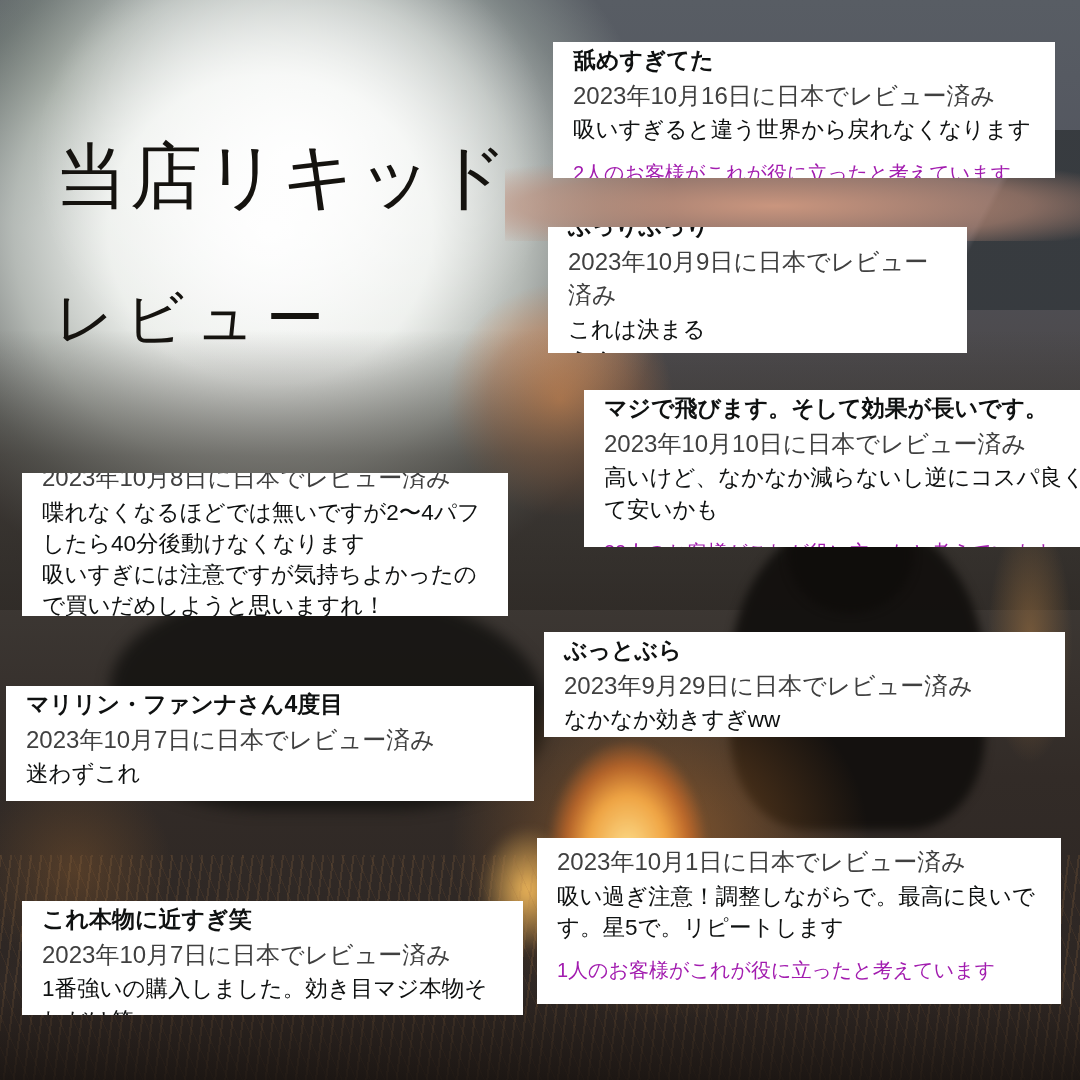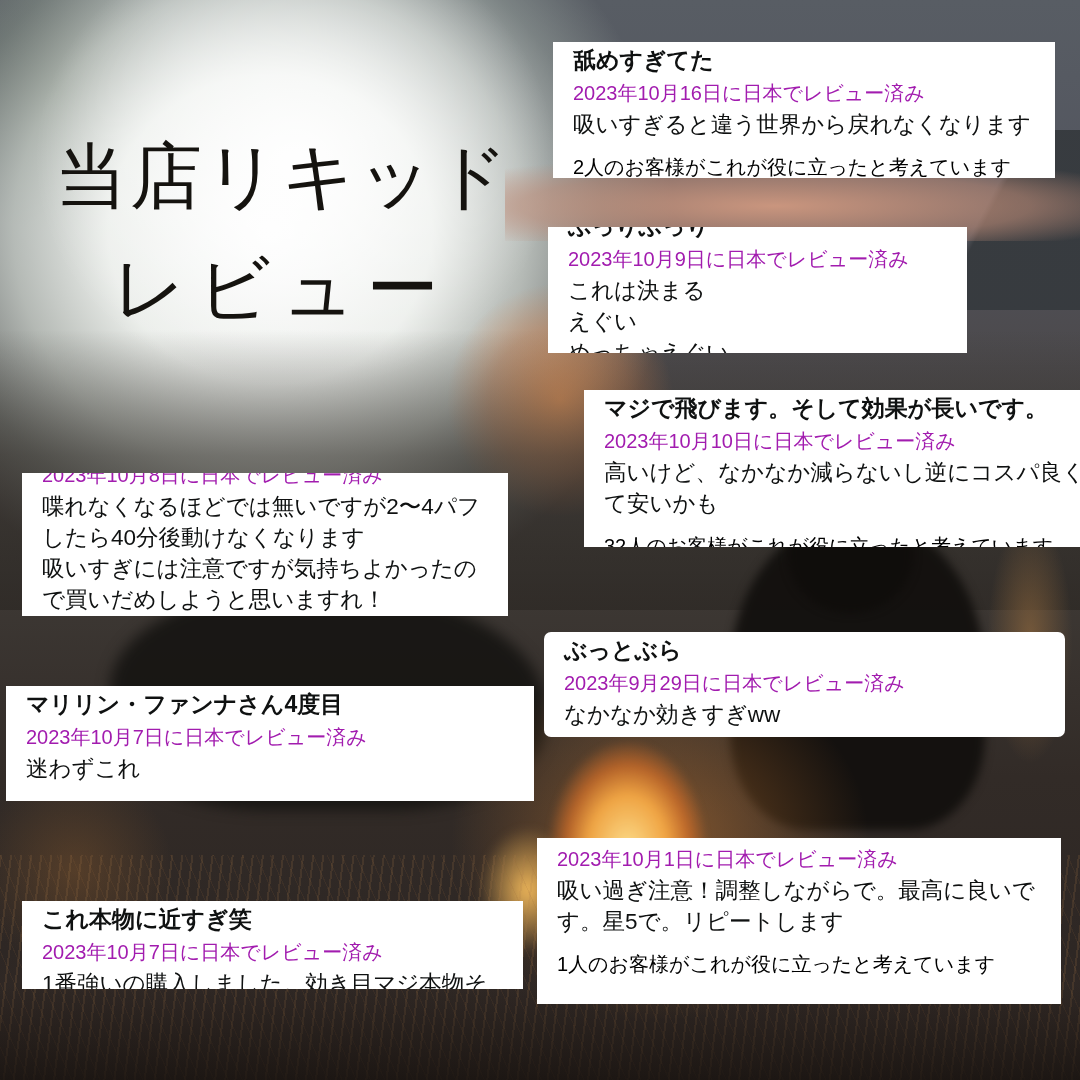--- a/index.html
+++ b/index.html
@@ -28,42 +28,42 @@
   .grass-texture{left:0;top:855px;width:1080px;height:225px;background:repeating-linear-gradient(97deg,rgba(174,124,72,.17) 0 2px,rgba(0,0,0,0) 2px 10px),repeating-linear-gradient(66deg,rgba(150,100,55,.12) 0 1px,rgba(0,0,0,0) 1px 13px);}
   .bottom-vignette{left:0;bottom:0;width:1080px;height:95px;background:linear-gradient(0deg,rgba(22,17,14,.78),rgba(22,17,14,0));}
 
   
   .main-title{
     position:absolute;left:55px;top:146px;width:452px;
     font-family:Liberation Mono, monospace;
     color:#15130f;line-height:1;
   }
   .title-line1{font-size:72px;letter-spacing:3px;white-space:nowrap;}
-  .title-line2{font-size:72px;letter-spacing:11px;margin-top:40px;text-align:center;}
+  .title-line2{font-size:58px;letter-spacing:11px;margin-top:76px;text-align:left;}
 
   
   .review-card{
     position:absolute;background:#fff;overflow:hidden;
     padding:4px 20px 10px 20px;box-sizing:border-box;color:#0f1111;
   }
   .r-title{font-size:23px;font-weight:700;line-height:1.3;}
-  .r-date{font-size:20px;color:#a21caf;line-height:1.4;margin-top:3px;}
+  .r-date{font-size:24px;color:#404040;line-height:1.4;margin-top:3px;}
   .r-body{font-size:22.5px;line-height:1.38;margin-top:2px;white-space:pre-line;}
-  .r-helpful{font-size:20px;color:#000000;line-height:1.3;margin-top:14px;}
+  .r-helpful{font-size:20px;color:#a21caf;line-height:1.3;margin-top:14px;}
   .clip-title{margin-top:-15px;}
   .clip-date{margin-top:-12px;}
 
   .c1{left:553px;top:42px;width:502px;height:136px;}
   .c2{left:548px;top:227px;width:419px;height:126px;padding-top:0;}
   .c3{left:538px;top:390px;width:523px;height:157px;margin-left:46px;}
   .c4{left:22px;top:473px;width:486px;height:143px;padding-top:0;}
   .c5{left:6px;top:686px;width:528px;height:115px;}
-  .c6{left:544px;top:632px;width:521px;height:105px;border-radius:7px;}
+  .c6{left:544px;top:632px;width:521px;height:105px;}
   .c7{left:537px;top:838px;width:524px;height:166px;}
-  .c8{left:22px;top:901px;width:501px;height:88px;}
+  .c8{left:22px;top:901px;width:501px;height:114px;}
 </style>
 </head>
 <body>
 
 <div id="canvas">
 
   <div class="shape corner-dark"></div>
   <div class="shape smoke"></div>
   <div class="shape smoke-core"></div>
   <div class="shape ridge-right"></div>

